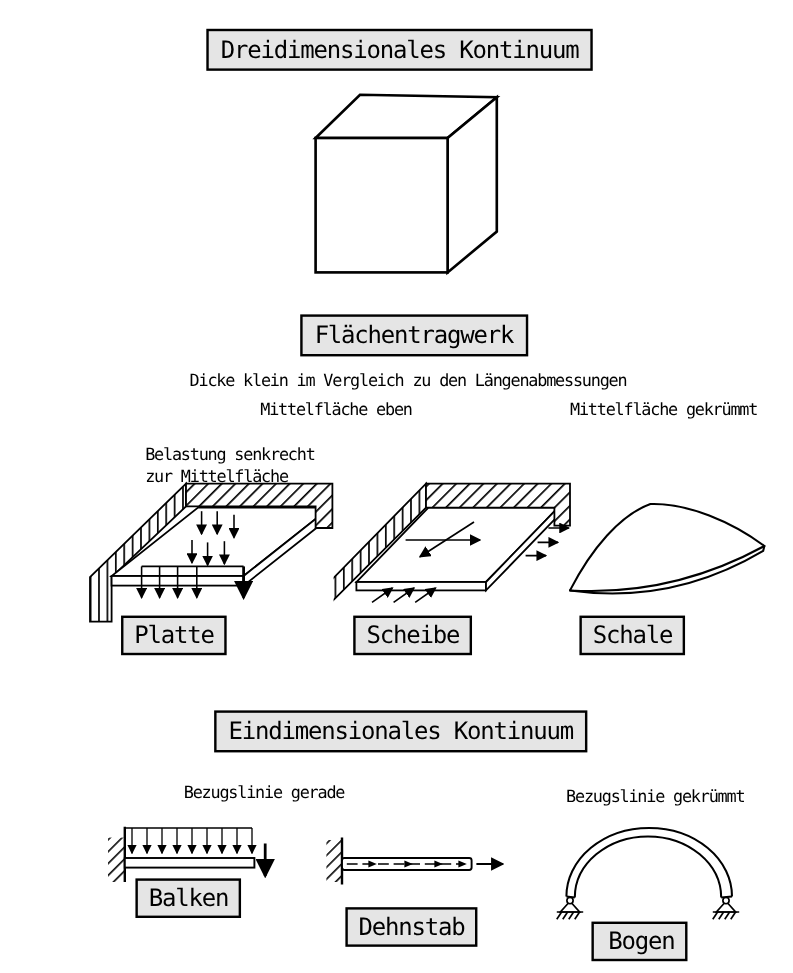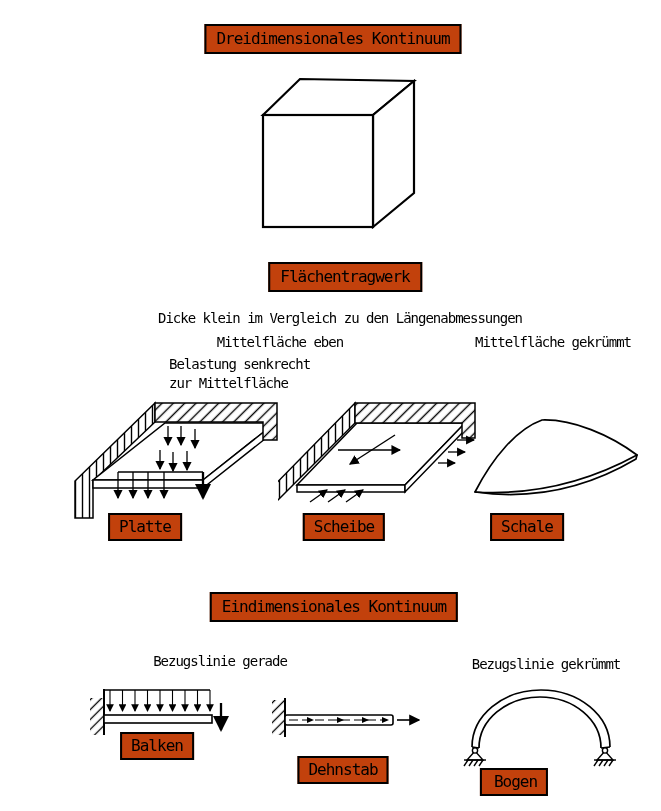--- a/index.html
+++ b/index.html
@@ -4,22 +4,22 @@
 <style>
   html,body{margin:0;padding:0;background:#fff;}
   #canvas{
     position:relative;width:661px;height:811px;background:#ffffff;overflow:hidden;
     font-family:"DejaVu Sans Mono","Liberation Mono",monospace;color:#000;
   }
   .t{position:absolute;font-size:14px;letter-spacing:-1px;white-space:nowrap;color:#000;}
   .ctr{transform:translateX(-50%);}
   .box{
     position:absolute;transform:translateX(-50%);
-    border:2px solid #000;background:#c2410c;
-    padding:3px 10px 4px 10px;font-size:16px;letter-spacing:-1px;white-space:nowrap;
+    border:2px solid #000;background:#e5e5e5;
+    padding:3px 10px 4px 10px;font-size:20px;letter-spacing:-1px;white-space:nowrap;
   }
   .lbl{padding:2px 9px 3px 9px;}
   .cap{line-height:19px;}
   .fig{position:absolute;}
   svg{display:block;}
 </style>
 </head>
 <body>
 
 <div id="canvas">
@@ -35,21 +35,21 @@
   </svg>
 
   <div class="box" style="left:345px;top:262px;">Flächentragwerk</div>
 
   <div class="t ctr" style="left:340px;top:310px;text-align:center;">Dicke klein im Vergleich zu den Längenabmessungen</div>
 
   <div class="t ctr" style="left:280px;top:334px;">Mittelfläche eben</div>
 
   <div class="t ctr" style="left:553px;top:334px;">Mittelfläche gekrümmt</div>
 
-  <div class="t cap" style="left:121px;top:355px;margin-left:48px;">
+  <div class="t cap" style="left:121px;top:370px;">
     <div>Belastung senkrecht</div>
     <div>zur Mittelfläche</div>
   </div>
 
 
   <svg class="fig" style="left:60px;top:390px;" width="235" height="135" viewBox="0 0 235 135">
     <defs>
       <pattern id="a-h" width="8" height="8" patternUnits="userSpaceOnUse" patternTransform="rotate(45)">
         <rect width="8" height="8" fill="#fff"></rect>
           <line x1="1.5" y1="0" x2="1.5" y2="8" stroke="#000" stroke-width="1.4"></line>
@@ -214,15 +214,15 @@
       <line x1="142" y1="88" x2="164" y2="88"></line>
       <line x1="146" y1="88" x2="142" y2="94"></line>
       <line x1="151" y1="88" x2="147" y2="94"></line>
       <line x1="156" y1="88" x2="152" y2="94"></line>
       <line x1="161" y1="88" x2="157" y2="94"></line>
     </g>
   </svg>
 
   <div class="box lbl" style="left:157px;top:732px;">Balken</div>
   <div class="box lbl" style="left:343px;top:756px;">Dehnstab</div>
-  <div class="box lbl" style="left:514px;top:768px;padding-left:12px;">Bogen</div>
+  <div class="box lbl" style="left:533px;top:768px;padding-left:12px;">Bogen</div>
 
 </div>
 
 </body></html>

